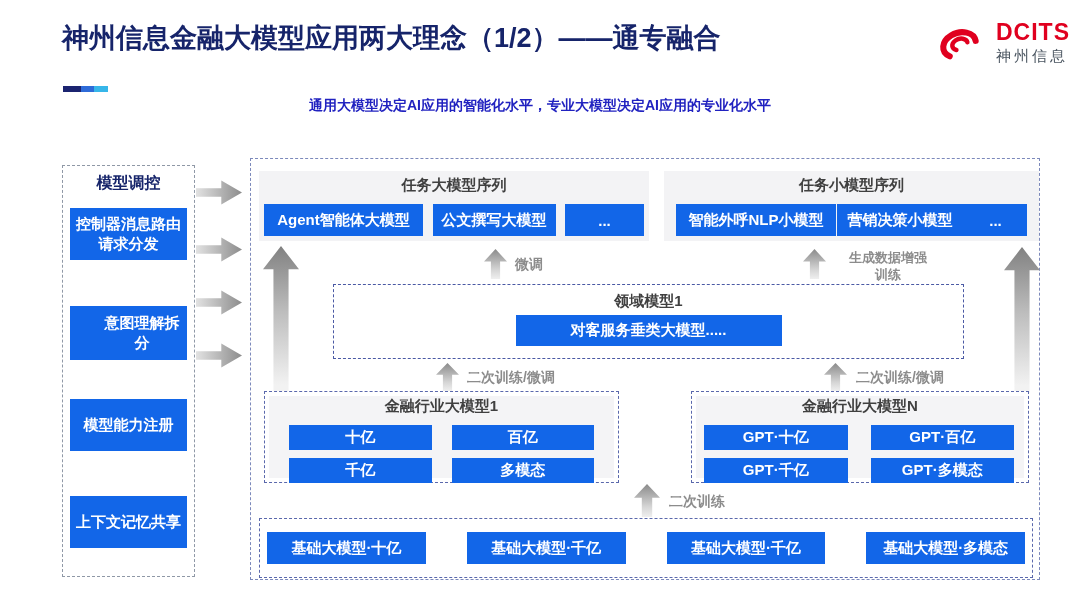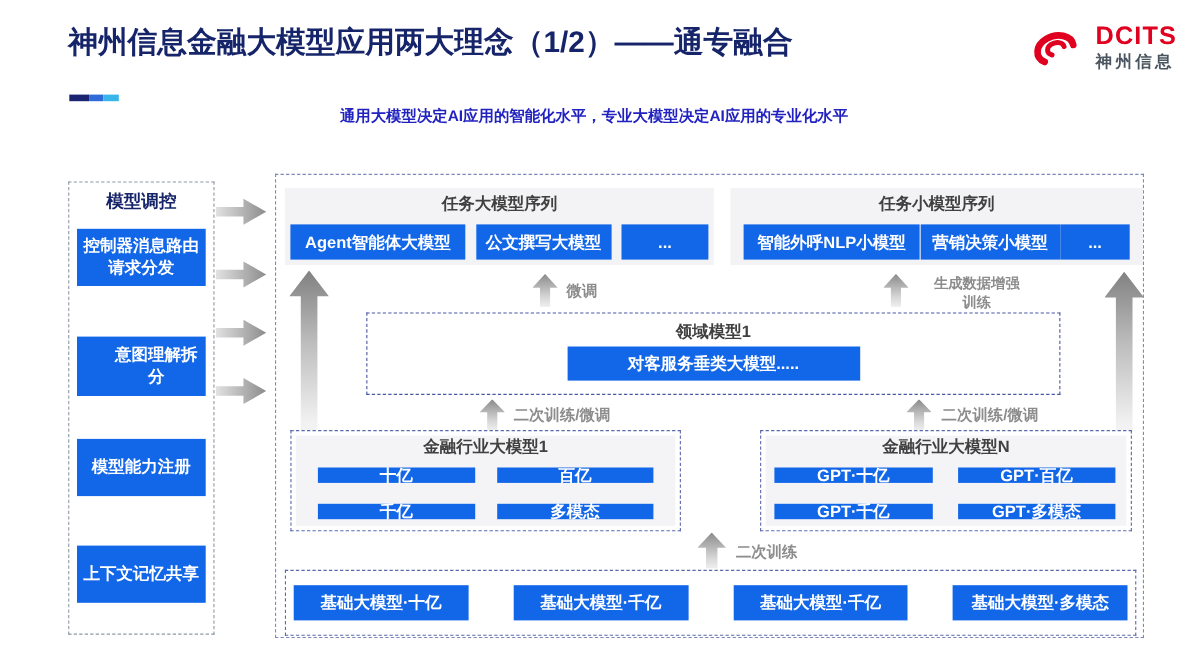--- a/index.html
+++ b/index.html
@@ -8,21 +8,21 @@
   
   .title{position:absolute;left:62px;top:20px;font-size:27px;font-weight:bold;color:#16246A;white-space:nowrap;}
   .tribar{position:absolute;left:63px;top:86px;display:flex;height:6px;}
   .tribar span{display:block;height:6px;}
   .tribar .t1{width:18px;background:#1B2470;}
   .tribar .t2{width:13px;background:#2E6BD8;}
   .tribar .t3{width:14px;background:#37B6E9;}
   .subtitle{position:absolute;left:0;right:0;top:97px;text-align:center;font-size:14px;font-weight:bold;color:#2122C0;}
   .logo{position:absolute;left:932px;top:18px;display:flex;align-items:center;gap:8px;}
   .logo-en{font-size:23px;font-weight:bold;color:#E0001F;letter-spacing:1px;line-height:1.05;}
-  .logo-cn{font-size:15px;font-weight:bold;color:#4A5560;letter-spacing:3px;margin-top:2px;}
+  .logo-cn{font-size:15px;font-weight:normal;color:#4A5560;letter-spacing:3px;margin-top:2px;}
   
   .sidebar{position:absolute;left:62px;top:165px;width:133px;height:412px;border:1px dashed #8F98A6;box-sizing:border-box;}
   .sb-title{margin-top:7px;text-align:center;font-size:16px;font-weight:bold;color:#16246A;}
   .sb-box{position:absolute;left:7px;right:7px;display:flex;align-items:center;justify-content:center;text-align:center;
           background:#1266E8;color:#fff;font-size:15px;font-weight:bold;line-height:1.35;padding:2px;box-sizing:border-box;}
   .sb-b1{top:42px;height:52px;}
   .sb-b2{top:140px;height:54px;padding-left:29px;}
   .sb-b3{top:233px;height:52px;}
   .sb-b4{top:330px;height:52px;}
   
@@ -51,21 +51,21 @@
   .domain-half{flex:1;display:flex;flex-direction:column;align-items:center;}
   .domain-half .g-title{padding-top:7px;}
   .domain-half .bbox{position:static;margin-top:4px;width:266px;height:31px;}
   .groupCD{position:absolute;top:232px;height:92px;border:1px dashed #5A68AC;box-sizing:border-box;background:#ffffff;}
   .cd-panel{position:absolute;left:4px;right:4px;top:4px;bottom:4px;background:#F4F4F6;}
   .groupC{left:13px;width:355px;}
   .groupD{left:440px;width:338px;}
   .cd-grid{position:absolute;top:33px;display:grid;grid-template-columns:1fr 1fr;row-gap:8px;height:58px;grid-auto-rows:25px;}
   .groupC .cd-grid{left:24px;right:24px;column-gap:20px;}
   .groupD .cd-grid{left:12px;right:14px;column-gap:23px;}
-  .cd-grid .bbox{position:static;height:14px;}
+  .cd-grid .bbox{position:static;height:25px;}
   .groupE{position:absolute;left:8px;top:359px;width:774px;height:60px;border:1px dashed #5A68AC;box-sizing:border-box;
           background:#ffffff;display:flex;justify-content:space-between;align-items:center;padding:0 7px;gap:41px;}
   .groupE .bbox{position:static;width:178px;height:32px;}
   .gen-label{position:absolute;left:580px;top:91px;width:90px;text-align:center;font-size:13px;font-weight:bold;
              color:#8C8C8C;line-height:1.3;white-space:normal;margin-left:12px;}
 </style>
 </head>
 <body>
 
 <div class="page">

